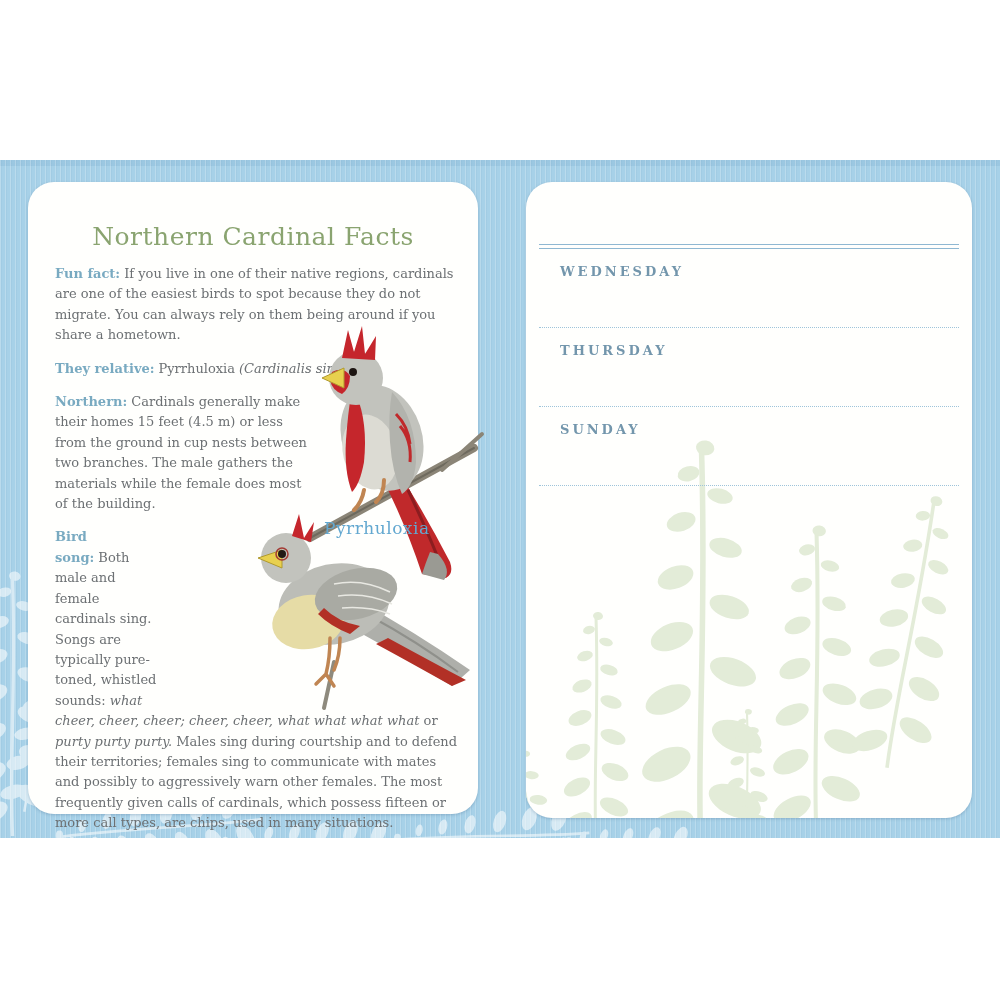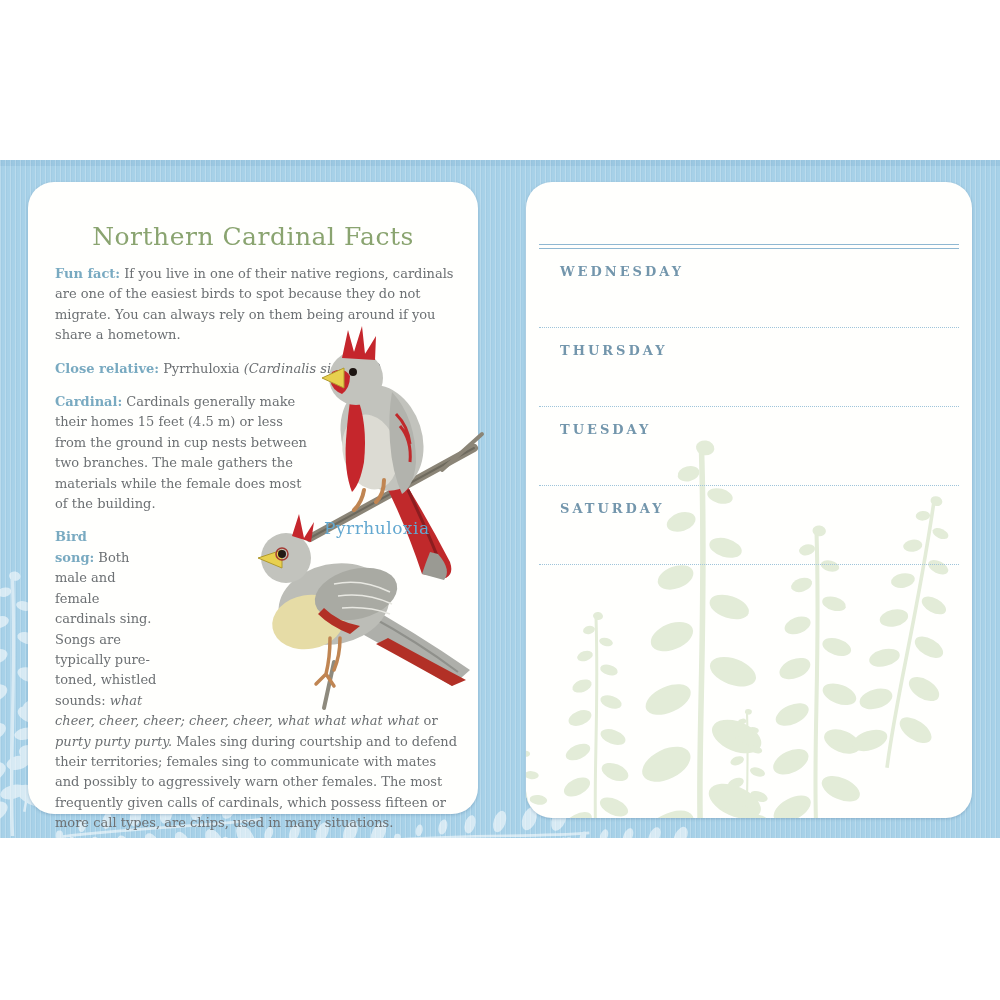--- a/index.html
+++ b/index.html
@@ -76,26 +76,26 @@
     <use href="#frond" transform="translate(530,42) scale(0.75) rotate(-86 30 0)"></use>
   </svg>
 </div>
 
 <div class="page page-left">
   <div class="title">Northern Cardinal Facts</div>
 
   <div class="facts">
     <p><span class="lbl">Fun fact:</span><span>If you live in one of their native regions, cardinals are one of the easiest birds to spot because they do not migrate. You can always rely on them being around if you share a hometown.</span></p>
 
-    <p class="nowrap"><span class="lbl">Close relative:</span><span>Pyrrhuloxia</span><span class="sci">(Cardinalis sinuatus)</span></p>
+    <p class="nowrap"><span class="lbl">They relative:</span><span>Pyrrhuloxia</span><span class="sci">(Cardinalis sinuatus)</span></p>
 
     <div class="spacer-a"></div>
 
 
-    <p><span class="lbl">Cardinal:</span><span>Cardinals generally make their homes 15 feet (4.5 m) or less from the ground in cup nests between two branches. The male gathers the materials while the female does most of the building.</span></p>
+    <p><span class="lbl">Northern:</span><span>Cardinals generally make their homes 15 feet (4.5 m) or less from the ground in cup nests between two branches. The male gathers the materials while the female does most of the building.</span></p>
 
     <p><span class="spacer-b"></span><span class="lbl">Bird song:</span><span>Both male and female cardinals sing. Songs are typically pure-toned, whistled sounds: </span><span class="song-it">what cheer, cheer, cheer; cheer, cheer, what what what what</span><span> or </span><span class="song-it">purty purty purty.</span><span> Males sing during courtship and to defend their territories; females sing to communicate with mates and possibly to aggressively warn other females. The most frequently given calls of cardinals, which possess fifteen or more call types, are chips, used in many situations.</span></p>
   </div>
 
   <svg class="bird1" width="182" height="262" viewBox="0 0 182 262">
     <path d="M6,216 L170,126" stroke="#8b8577" stroke-width="8" stroke-linecap="round"></path>
     <path d="M6,216 L170,126" stroke="#6e6a5e" stroke-width="2" stroke-linecap="round"></path>
     <path d="M138,148 L178,112" stroke="#8b8577" stroke-width="4" stroke-linecap="round"></path>
     <path d="M92,146 Q120,190 146,240 Q150,252 142,256 L118,252 Q100,198 78,156 Z" fill="#c0292b"></path>
     <path d="M104,168 Q124,210 138,246" stroke="#8c1d20" stroke-width="3" fill="none"></path>
@@ -146,19 +146,16 @@
 
   <div class="week">
     <div class="top-rule"></div>
     <div class="day-row">
       <span class="day-label">WEDNESDAY</span>
     </div>
     <div class="day-row">
       <span class="day-label">THURSDAY</span>
     </div>
     <div class="day-row">
-      <span class="day-label">TUESDAY</span>
-    </div>
-    <div class="day-row">
-      <span class="day-label">SATURDAY</span>
+      <span class="day-label">SUNDAY</span>
     </div>
   </div>
 </div>
 
 </body></html>

